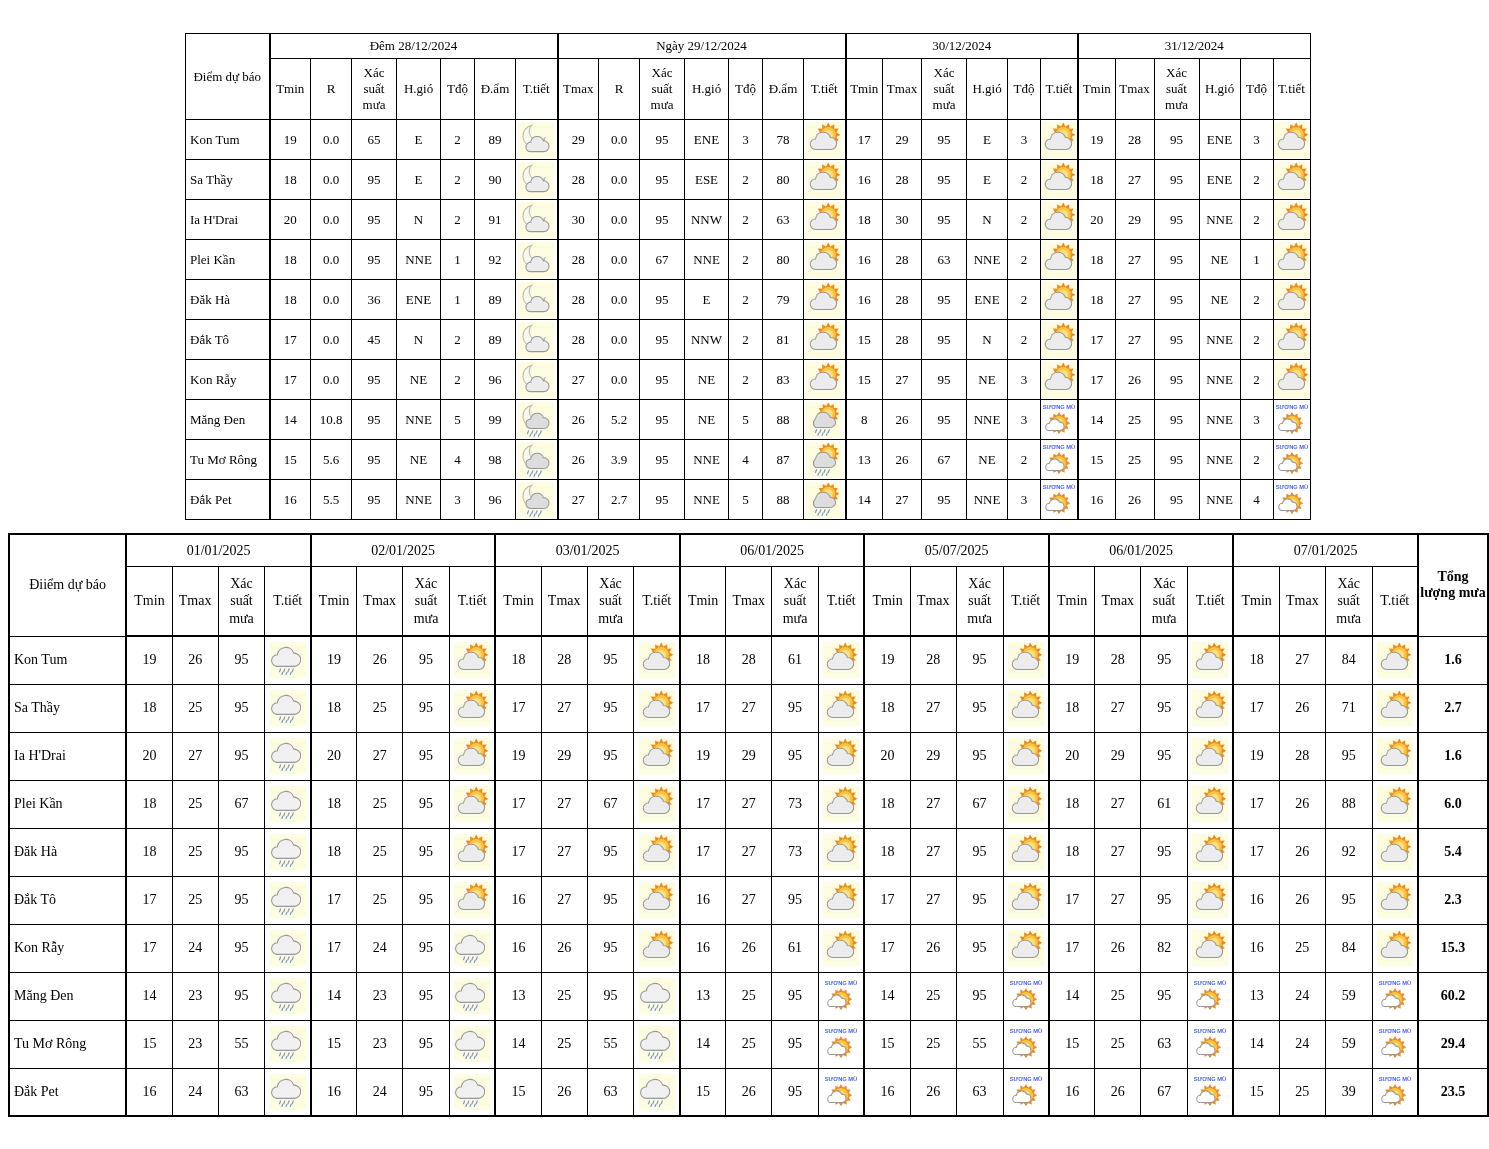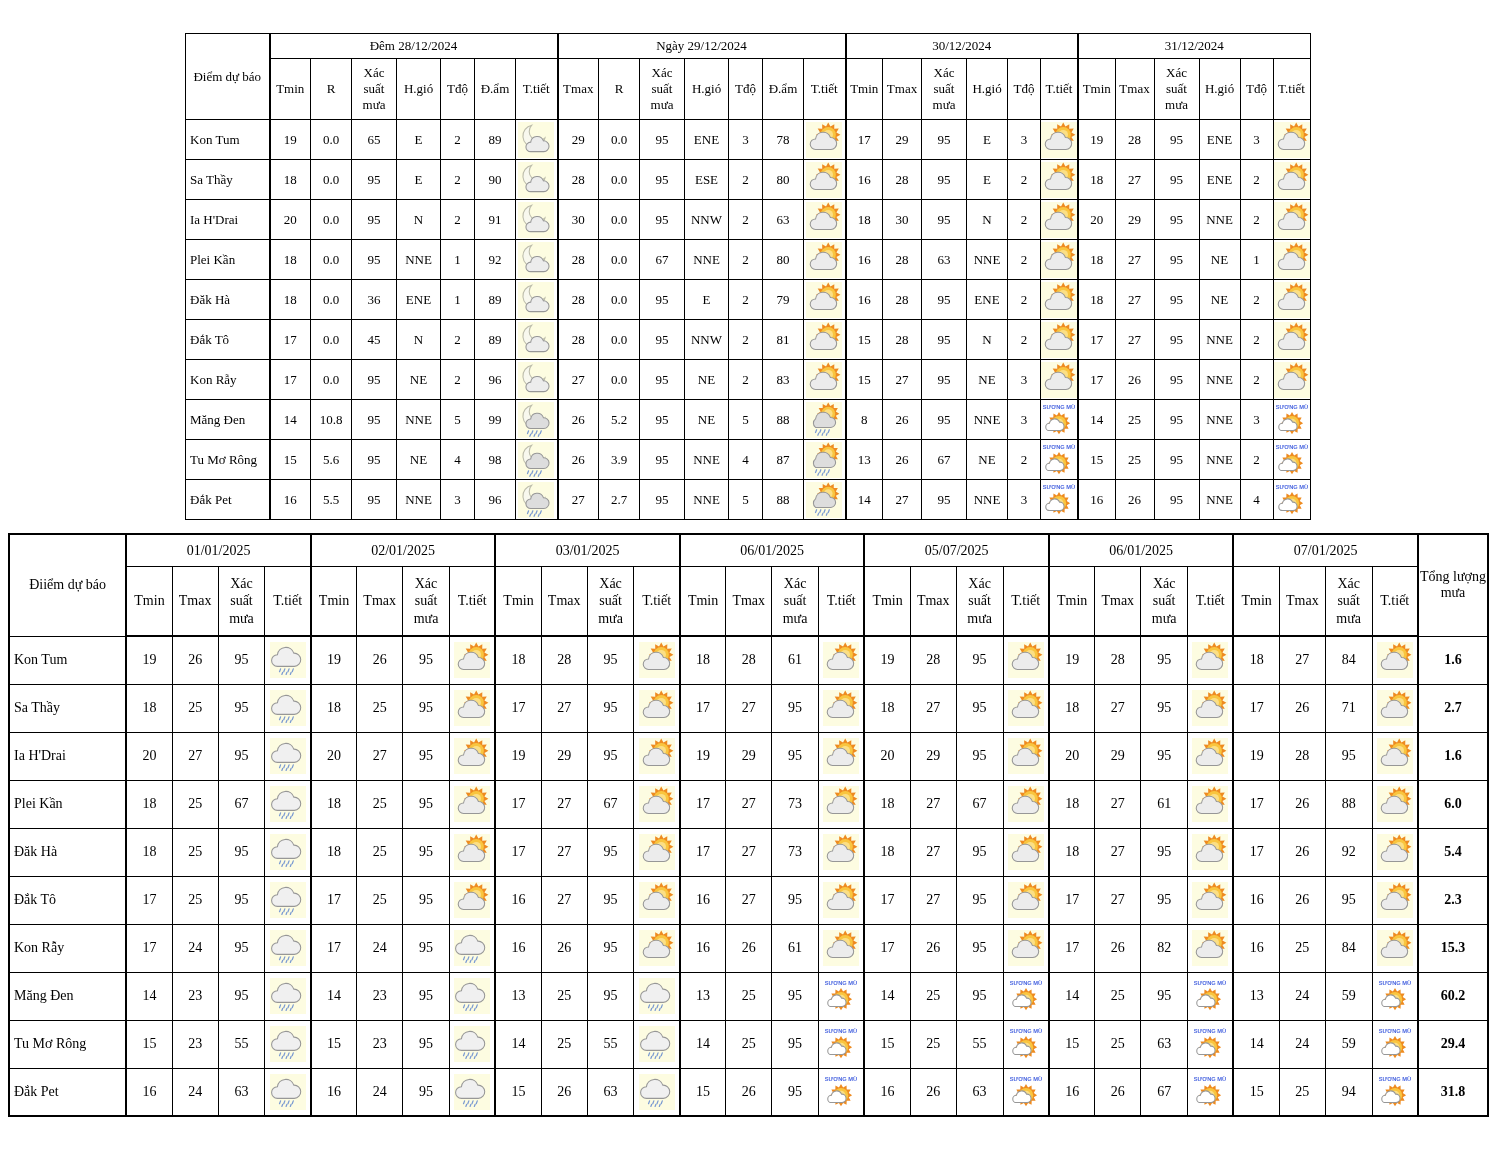--- a/index.html
+++ b/index.html
@@ -17,21 +17,21 @@
 
   .t1{position:absolute;left:185px;top:33px;font-size:13px;border:1px solid #000;}
   .t1 thead tr.r1 th{height:24px;}
   .t1 thead tr.r2 th{height:60px;}
   .t1 tbody tr{height:40px;}
 
   .t2{position:absolute;left:8px;top:533px;font-size:14px;border:2px solid #000;}
   .t2 thead tr.r1 th{height:31px;}
   .t2 thead tr.r2 th{height:68px;border-bottom:2px solid #000;}
   .t2 tbody tr{height:48px;}
-  .t2 .total-h{font-weight:normal;}
+  .t2 .total-h{font-weight:bold;}
   .t2 .total{font-weight:bold;}
 
   .rowname{text-align:left;padding-left:4px;}
   .sub{line-height:1.25;padding:0 2px;}
   .icell{padding:0;}
   .wicon{display:block;margin:0 auto;width:36px;height:36px;background:#fdfce1;}
   .wicon.fogbg{background:#ffffff;}
   .wicon svg{display:block;width:100%;height:100%;}
 </style>
 </head>
@@ -1917,28 +1917,28 @@
               <text x="17" y="6.8" font-size="5.4" font-weight="bold" fill="#4a66e0" text-anchor="middle" font-family="'Liberation Sans',sans-serif">SƯƠNG MÙ</text>
               <polygon points="17.00,9.50 18.97,12.66 22.25,10.91 22.37,14.63 26.09,14.75 24.34,18.03 27.50,20.00 24.34,21.97 26.09,25.25 22.37,25.37 22.25,29.09 18.97,27.34 17.00,30.50 15.03,27.34 11.75,29.09 11.63,25.37 7.91,25.25 9.66,21.97 6.50,20.00 9.66,18.03 7.91,14.75 11.63,14.63 11.75,10.91 15.03,12.66" fill="#ee8b20"></polygon>
               <circle cx="17" cy="20" r="6.8" fill="#f9c53f"></circle>
               <circle cx="17" cy="20" r="4.2" fill="#fbdf85"></circle>
               <path d="M 8 27 A 3.5 3.5 0 0 1 8 20 A 5 5 0 0 1 17.5 19 A 3.4 3.4 0 0 1 18 27 Z" fill="#ffffff" stroke="#979797" stroke-width="1"></path>
             </svg>
           </span>
         </td>
         <td class="gs">15</td>
         <td class="">25</td>
-        <td class="">94</td>
+        <td class="">39</td>
         <td class="icell">
           <span class="wicon fogbg">
             <svg viewBox="0 0 34 34" xmlns="http://www.w3.org/2000/svg">
               <text x="17" y="6.8" font-size="5.4" font-weight="bold" fill="#4a66e0" text-anchor="middle" font-family="'Liberation Sans',sans-serif">SƯƠNG MÙ</text>
               <polygon points="17.00,9.50 18.97,12.66 22.25,10.91 22.37,14.63 26.09,14.75 24.34,18.03 27.50,20.00 24.34,21.97 26.09,25.25 22.37,25.37 22.25,29.09 18.97,27.34 17.00,30.50 15.03,27.34 11.75,29.09 11.63,25.37 7.91,25.25 9.66,21.97 6.50,20.00 9.66,18.03 7.91,14.75 11.63,14.63 11.75,10.91 15.03,12.66" fill="#ee8b20"></polygon>
               <circle cx="17" cy="20" r="6.8" fill="#f9c53f"></circle>
               <circle cx="17" cy="20" r="4.2" fill="#fbdf85"></circle>
               <path d="M 8 27 A 3.5 3.5 0 0 1 8 20 A 5 5 0 0 1 17.5 19 A 3.4 3.4 0 0 1 18 27 Z" fill="#ffffff" stroke="#979797" stroke-width="1"></path>
             </svg>
           </span>
         </td>
-        <td class="gs total">31.8</td>
+        <td class="gs total">23.5</td>
       </tr>
     </tbody>
   </table>
 
 </body></html>

